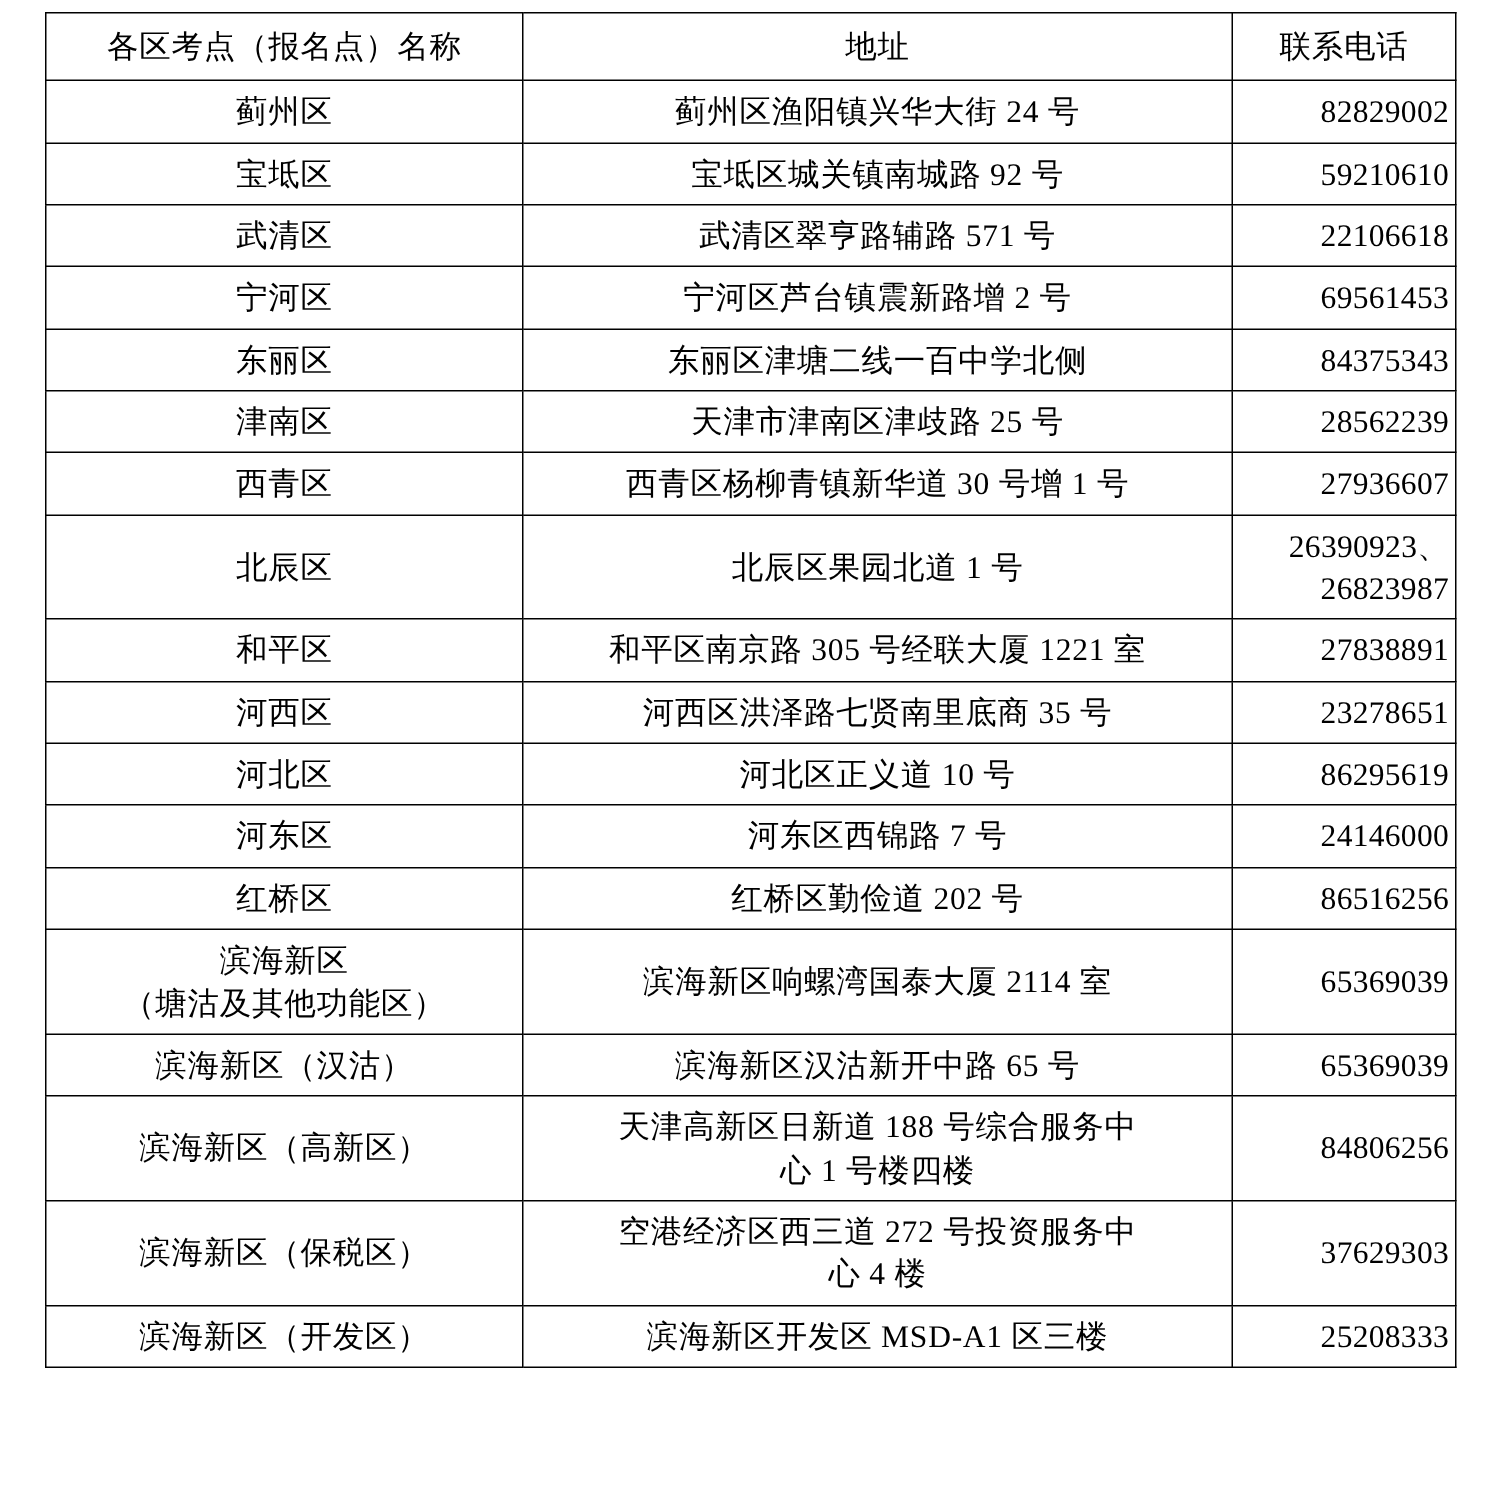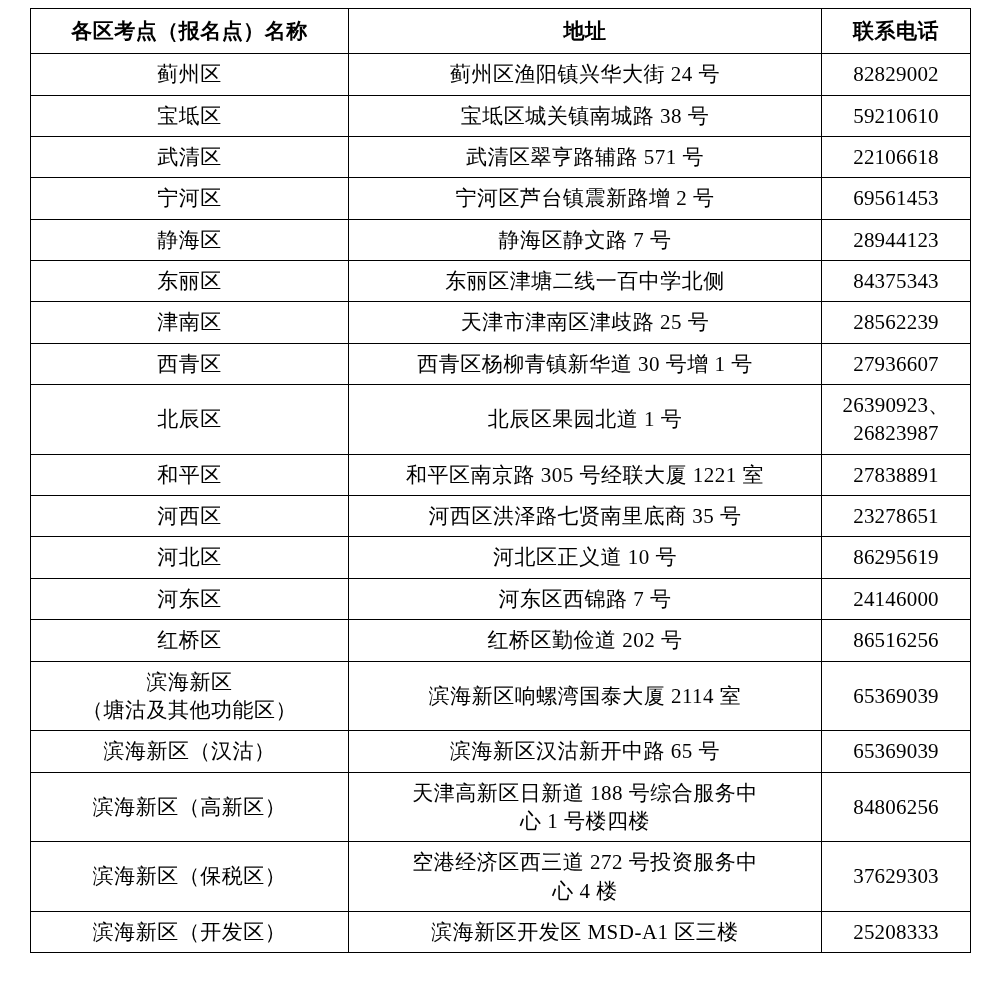--- a/index.html
+++ b/index.html
@@ -26,26 +26,27 @@
   #contact-table td {
     border: 1px solid #000000;
     text-align: center;
     vertical-align: middle;
     font-size: 21px;
     line-height: 1.35;
     padding: 6px 4px;
     letter-spacing: 0.5px;
   }
   #contact-table th {
-    font-weight: bold;
+    font-weight: normal;
     font-size: 21px;
     padding: 8px 4px;
   }
   #contact-table td.cell-phone {
     letter-spacing: 0.2px;
+    text-align: right;
   }
   .stacked-line {
     display: block;
   }
 </style>
 </head>
 <body>
 
 <table id="contact-table">
   <colgroup>
@@ -61,37 +62,32 @@
     </tr>
   </thead>
   <tbody>
       <tr>
         <td>蓟州区</td>
         <td>蓟州区渔阳镇兴华大街 24 号</td>
         <td class="cell-phone">82829002</td>
       </tr>
       <tr>
         <td>宝坻区</td>
-        <td>宝坻区城关镇南城路 38 号</td>
+        <td>宝坻区城关镇南城路 92 号</td>
         <td class="cell-phone">59210610</td>
       </tr>
       <tr>
         <td>武清区</td>
         <td>武清区翠亨路辅路 571 号</td>
         <td class="cell-phone">22106618</td>
       </tr>
       <tr>
         <td>宁河区</td>
         <td>宁河区芦台镇震新路增 2 号</td>
         <td class="cell-phone">69561453</td>
-      </tr>
-      <tr>
-        <td>静海区</td>
-        <td>静海区静文路 7 号</td>
-        <td class="cell-phone">28944123</td>
       </tr>
       <tr>
         <td>东丽区</td>
         <td>东丽区津塘二线一百中学北侧</td>
         <td class="cell-phone">84375343</td>
       </tr>
       <tr>
         <td>津南区</td>
         <td>天津市津南区津歧路 25 号</td>
         <td class="cell-phone">28562239</td>

